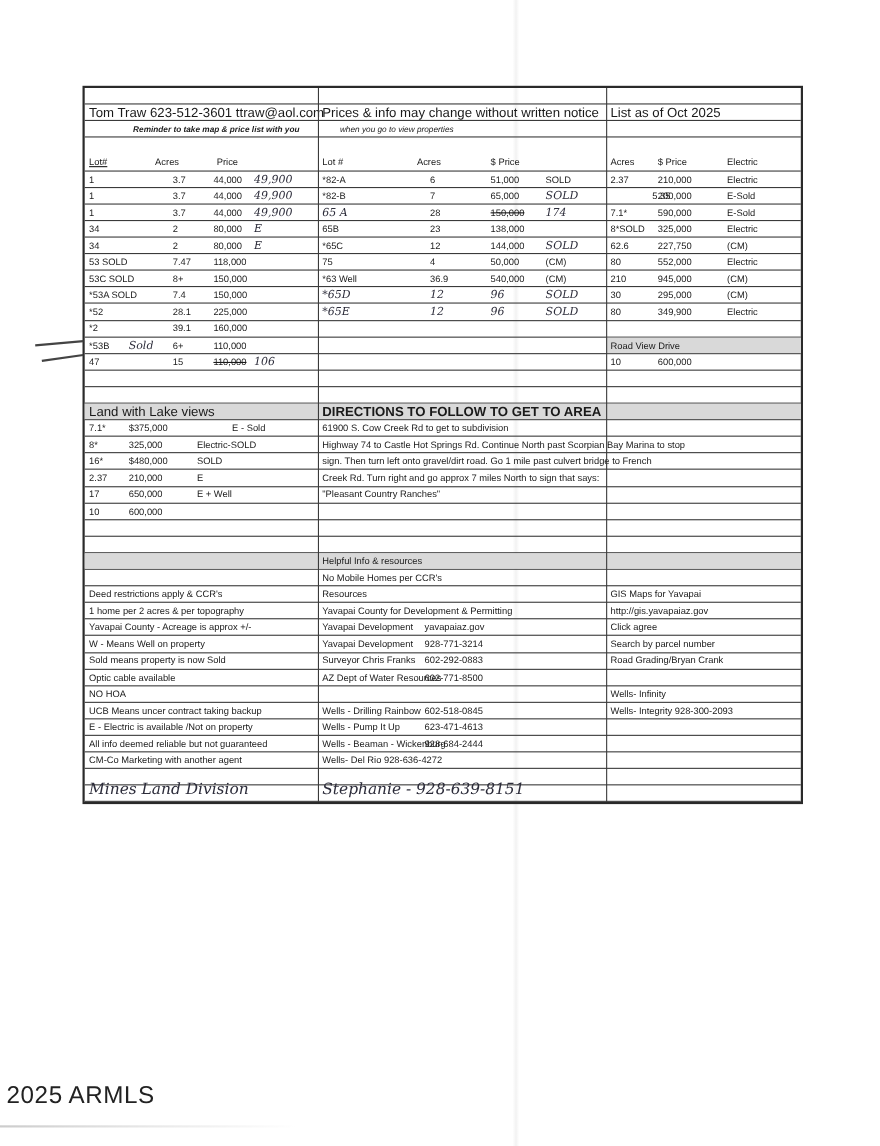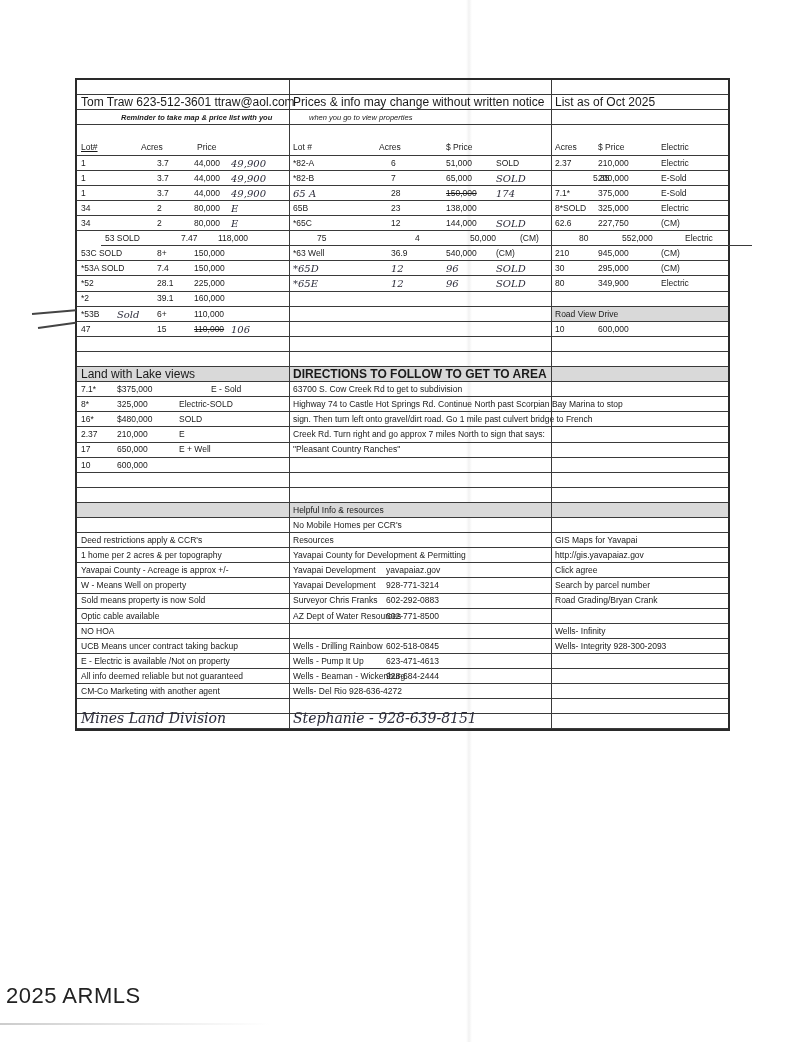--- a/index.html
+++ b/index.html
@@ -80,21 +80,21 @@
     <div class="row" style="top: 105.7px;">
       <span class="cell " style="left: 2px;">1</span>
       <span class="cell " style="left: 78px;">3.7</span>
       <span class="cell " style="left: 115px;">44,000</span>
       <span class="cell hand" style="left: 152px;">49,900</span>
       <span class="cell hand" style="left: 214px;">65 A</span>
       <span class="cell " style="left: 312px;">28</span>
       <span class="cell strike " style="left: 367px;">150,000</span>
       <span class="cell hand" style="left: 417px;">174</span>
       <span class="cell " style="left: 476px;">7.1*</span>
-      <span class="cell " style="left: 519px;">375,000</span>
+      <span class="cell " style="left: 519px;">590,000</span>
       <span class="cell " style="left: 582px;">E-Sold</span>
     </div>
     <div class="row" style="top: 120.8px;">
       <span class="cell " style="left: 2px;">34</span>
       <span class="cell " style="left: 78px;">2</span>
       <span class="cell " style="left: 115px;">80,000</span>
       <span class="cell hand" style="left: 152px;">E</span>
       <span class="cell " style="left: 214px;">65B</span>
       <span class="cell " style="left: 312px;">23</span>
       <span class="cell " style="left: 367px;">138,000</span>
@@ -109,21 +109,21 @@
       <span class="cell " style="left: 115px;">80,000</span>
       <span class="cell hand" style="left: 152px;">E</span>
       <span class="cell " style="left: 214px;">*65C</span>
       <span class="cell " style="left: 312px;">12</span>
       <span class="cell " style="left: 367px;">144,000</span>
       <span class="cell hand" style="left: 417px;">SOLD</span>
       <span class="cell " style="left: 476px;">62.6</span>
       <span class="cell " style="left: 519px;">227,750</span>
       <span class="cell " style="left: 582px;">(CM)</span>
     </div>
-    <div class="row" style="top: 151px; margin-left: 24px;">
+    <div class="row" style="top: 151px;">
       <span class="cell " style="left: 2px;">53 SOLD</span>
       <span class="cell " style="left: 78px;">7.47</span>
       <span class="cell " style="left: 115px;">118,000</span>
       <span class="cell " style="left: 214px;">75</span>
       <span class="cell " style="left: 312px;">4</span>
       <span class="cell " style="left: 367px;">50,000</span>
       <span class="cell " style="left: 417px;">(CM)</span>
       <span class="cell " style="left: 476px;">80</span>
       <span class="cell " style="left: 519px;">552,000</span>
       <span class="cell " style="left: 582px;">Electric</span>
@@ -189,21 +189,21 @@
     <div class="row" style="top: 271.8px;"></div>
     <div class="row" style="top: 286.9px;">
       <div style="position: absolute; left: 0px; top: 0px; width: 651px; height: 100%; background: rgb(217, 217, 217);"></div>
       <span class="cell big" style="left: 2px;">Land with Lake views</span>
       <span class="cell big bold" style="left: 214px;">DIRECTIONS TO FOLLOW TO GET TO AREA</span>
     </div>
     <div class="row" style="top: 302px;">
       <span class="cell " style="left: 2px;">7.1*</span>
       <span class="cell " style="left: 38px;">$375,000</span>
       <span class="cell " style="left: 100px; margin-left: 32px;">E - Sold</span>
-      <span class="cell " style="left: 214px;">63700 S. Cow Creek Rd to get to subdivision</span>
+      <span class="cell " style="left: 214px;">61900 S. Cow Creek Rd to get to subdivision</span>
     </div>
     <div class="row" style="top: 317.1px;">
       <span class="cell " style="left: 2px;">8*</span>
       <span class="cell " style="left: 38px;">325,000</span>
       <span class="cell " style="left: 100px;">Electric-SOLD</span>
       <span class="cell " style="left: 214px;">Highway 74 to Castle Hot Springs Rd. Continue North past Scorpian Bay Marina to stop</span>
     </div>
     <div class="row" style="top: 332.2px;">
       <span class="cell " style="left: 2px;">16*</span>
       <span class="cell " style="left: 38px;">$480,000</span>

